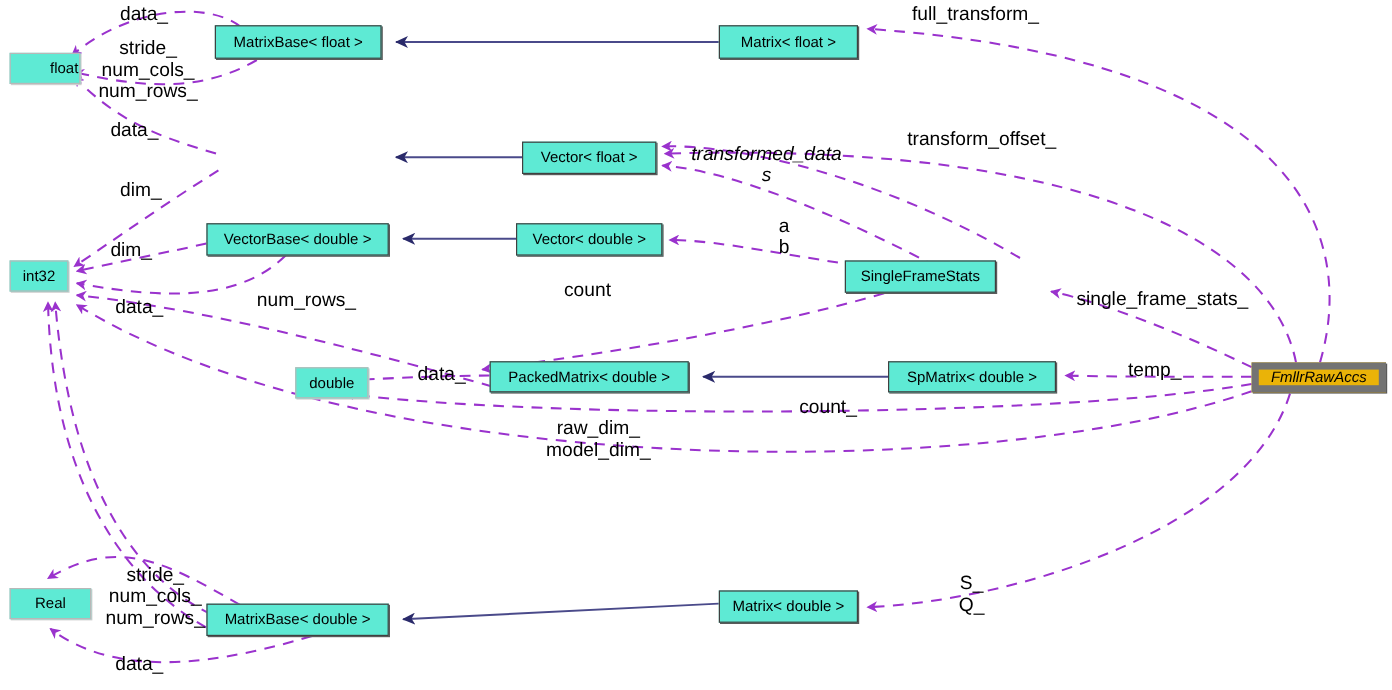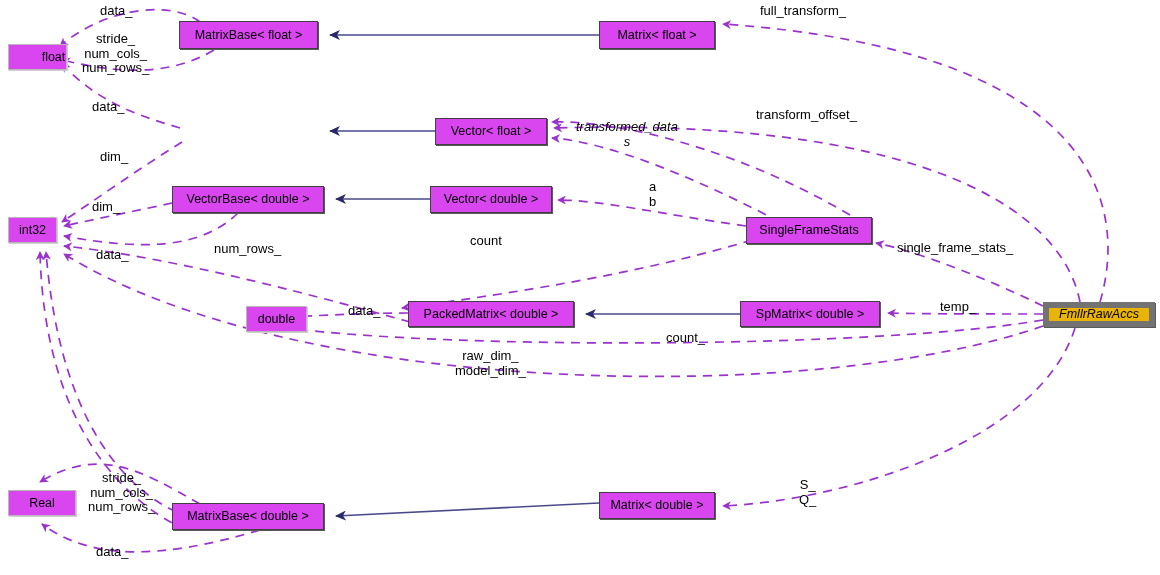--- a/index.html
+++ b/index.html
@@ -1,25 +1,25 @@
 <!DOCTYPE html>
 <html><head>
 <meta charset="utf-8">
 <style>
   html,body{margin:0;padding:0;background:#ffffff;}
   body{font-family:"Liberation Sans","DejaVu Sans",sans-serif;}
   #canvas{position:relative;width:1160px;height:575px;background:#ffffff;overflow:hidden;}
   #wires{position:absolute;left:0;top:0;width:1160px;height:575px;}
   .node{position:absolute;box-sizing:border-box;display:flex;align-items:center;
         justify-content:center;font-size:12.5px;color:#000;white-space:nowrap;
-        background:#d946ef;line-height:1;}
+        background:#5eead4;line-height:1;}
   .node.solid{border:1px solid #404040;box-shadow:1px 1px 0 0 #5a5a5a;}
   .node.light{border:1px solid #b8b8b8;box-shadow:1px 1px 0 0 #cfcfcf;}
   .node.current{background:#eab308;border:6px solid #737373;box-shadow:1px 1px 0 0 #5a5a5a;font-style:italic;}
-  .edge-label{position:absolute;font-size:13px;color:#000;line-height:1.12;
+  .edge-label{position:absolute;font-size:16px;color:#000;line-height:1.12;
               white-space:pre;text-align:center;}
 </style>
 </head>
 <body>
 
 <div id="canvas">
 
   <svg id="wires" viewBox="0 0 1160 575" xmlns="http://www.w3.org/2000/svg">
     <defs>
       <marker id="ah-usage" markerWidth="9" markerHeight="9" refX="8" refY="4.5" orient="auto" markerUnits="userSpaceOnUse">
@@ -83,21 +83,21 @@
 
   <div class="node light" style="left:8px;top:44px;width:59px;height:26px;padding-left:32px;">float</div>
   <div class="node light" style="left:8px;top:217px;width:49px;height:26px;">int32</div>
   <div class="node light" style="left:218px;top:306px;width:61px;height:26px;margin-left:28px;">double</div>
   <div class="node light" style="left:8px;top:490px;width:68px;height:26px;">Real</div>
   <div class="node solid" style="left:179px;top:21px;width:139px;height:28px;">MatrixBase&lt; float &gt;</div>
   <div class="node solid" style="left:599px;top:21px;width:116px;height:28px;">Matrix&lt; float &gt;</div>
   <div class="node solid" style="left:435px;top:118px;width:112px;height:27px;">Vector&lt; float &gt;</div>
   <div class="node solid" style="left:172px;top:186px;width:152px;height:27px;">VectorBase&lt; double &gt;</div>
   <div class="node solid" style="left:430px;top:186px;width:122px;height:27px;">Vector&lt; double &gt;</div>
-  <div class="node solid" style="left:746px;top:217px;width:126px;height:27px;">SingleFrameStats</div>
+  <div class="node solid" style="left:704px;top:217px;width:126px;height:27px;">SingleFrameStats</div>
   <div class="node solid" style="left:408px;top:301px;width:166px;height:26px;">PackedMatrix&lt; double &gt;</div>
   <div class="node solid" style="left:740px;top:301px;width:140px;height:26px;">SpMatrix&lt; double &gt;</div>
   <div class="node current" style="left:1043px;top:302px;width:112px;height:25px;">FmllrRawAccs</div>
   <div class="node solid" style="left:172px;top:503px;width:152px;height:27px;">MatrixBase&lt; double &gt;</div>
   <div class="node solid" style="left:599px;top:492px;width:116px;height:27px;">Matrix&lt; double &gt;</div>
 
   <div class="edge-label" style="left:100px;top:4px;">data_</div>
   <div class="edge-label" style="left:82px;top:32px;">stride_
 num_cols_
 num_rows_</div>

